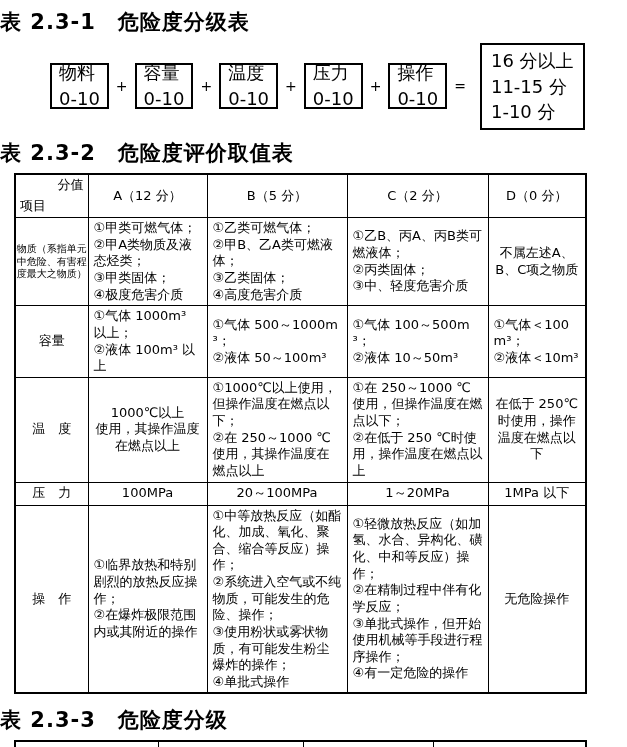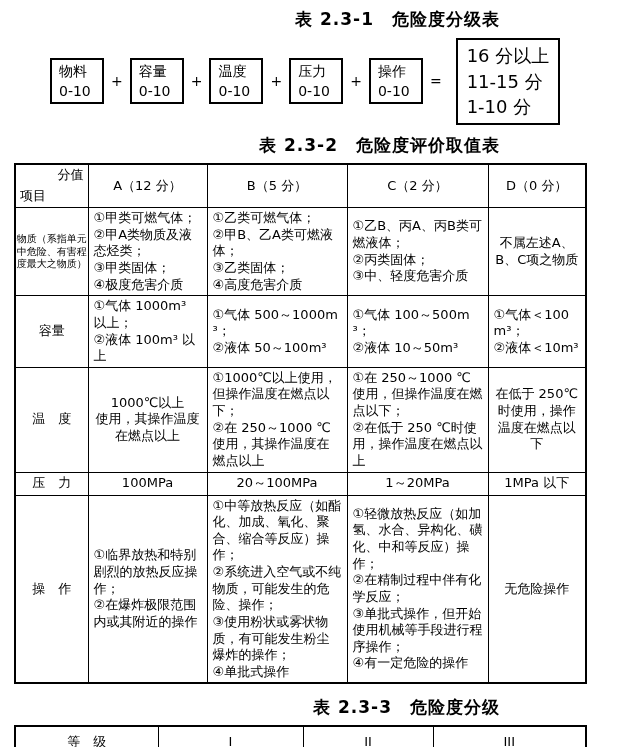--- a/index.html
+++ b/index.html
@@ -1,28 +1,28 @@
 <!DOCTYPE html>
 <html><head>
 <meta charset="utf-8">
 <style>
   html,body{margin:0;padding:0;background:#ffffff;color:#000000;
     font-family:"DejaVu Sans",sans-serif;}
   body{width:627px;height:747px;overflow:hidden;font-size:13px;}
   .page{padding-top:8px;}
 
   
-  .doc-title{width:500px;text-align:right;font-weight:bold;font-size:17px;
+  .doc-title{width:500px;text-align:left;font-weight:bold;font-size:21px;
     letter-spacing:1px;}
 
   
   .flow{margin:7px 0 0 50px;display:flex;align-items:center;}
   .fbox{border:2px solid #000;padding:0 7px;min-width:36px;height:42px;
     display:flex;flex-direction:column;justify-content:center;
-    font-size:14px;line-height:1.45;background:#fff;}
+    font-size:18px;line-height:1.45;background:#fff;}
   .op{margin:0 7px;font-size:14px;}
   .rbox{border:2px solid #000;padding:3px 9px;margin-left:7px;font-size:18px;
     line-height:1.42;background:#fff;}
 
   
   table{border-collapse:collapse;table-layout:fixed;margin:6px 0 0 14px;
     width:571px;font-size:13px;border-radius:24px;}
   td{border:1px solid #000;padding:2px 5px;vertical-align:middle;
     line-height:1.28;word-break:break-all;}
   .t2{border:2px solid #000;}

